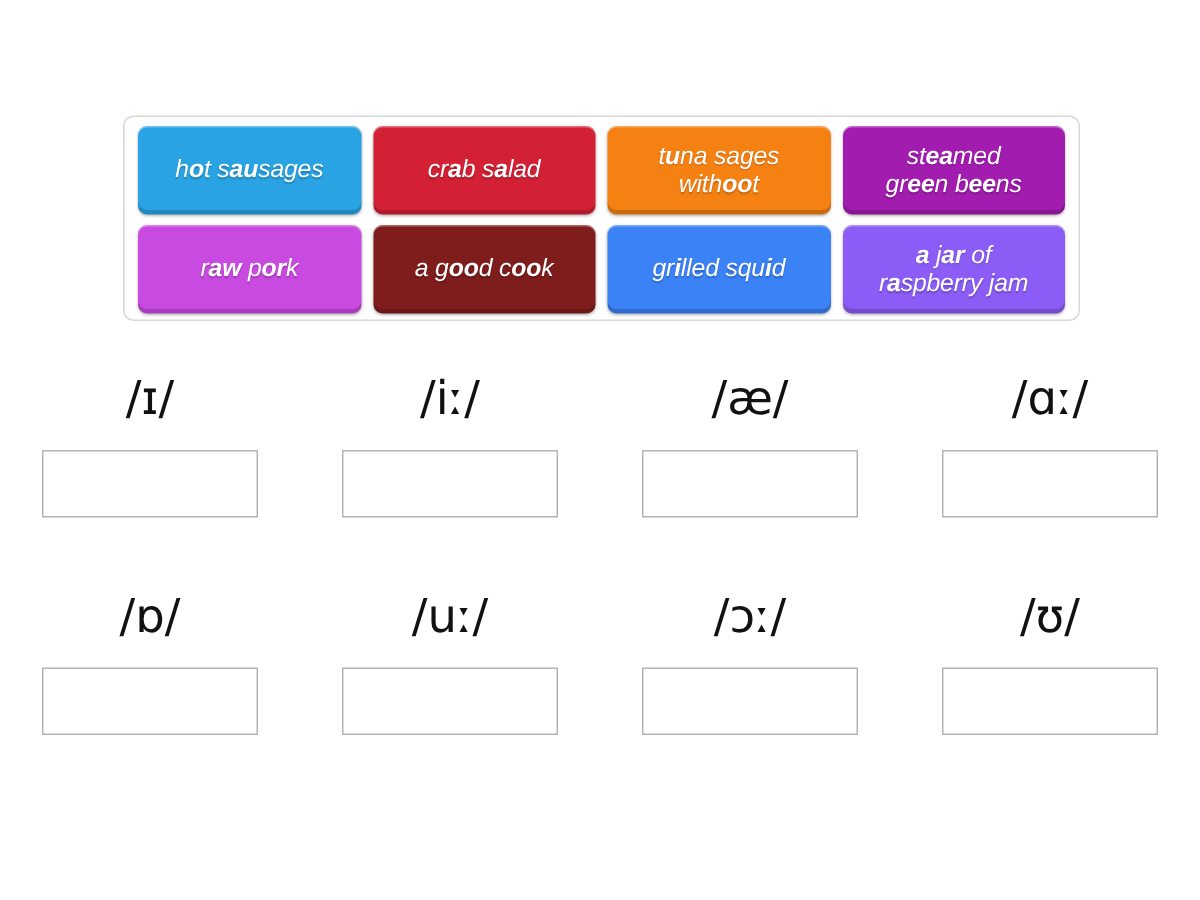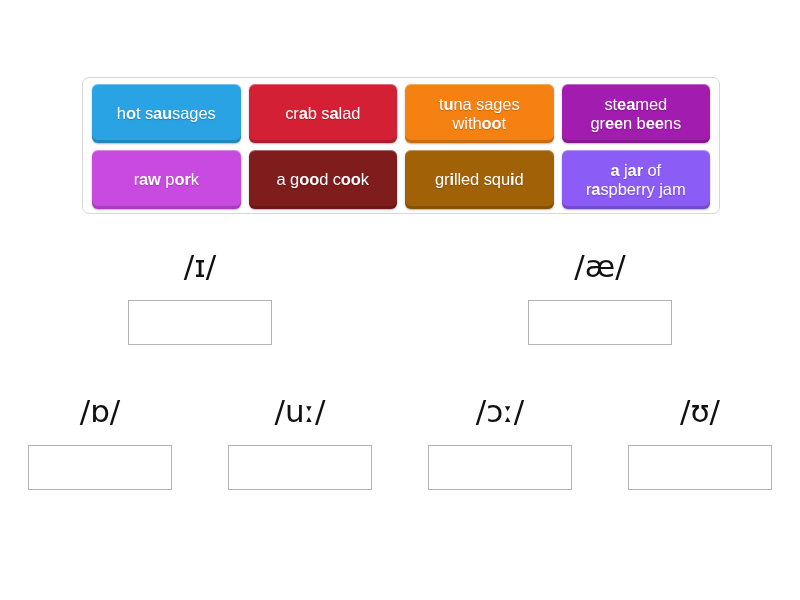--- a/index.html
+++ b/index.html
@@ -20,20 +20,21 @@
     position: absolute;
     left: 82px;
     top: 77px;
     width: 638px;
     height: 137px;
     box-sizing: border-box;
     border: 1px solid #d7d7d7;
     border-radius: 7px;
     background: #ffffff;
     padding: 6px 5px;
+    font-style: italic;
   }
   .tile-row {
     display: flex;
     height: 59px;
     margin-bottom: 7px;
   }
   .tile-row:last-child { margin-bottom: 0; }
 
   .tile {
     flex: 1 1 0;
@@ -129,21 +130,21 @@
     <div class="tile" style="background: rgb(201, 74, 224);">
         <div>
           <span class="tx"><span>r</span><b>aw</b><span> p</span><b>or</b><span>k</span></span>
         </div>
       </div>
     <div class="tile" style="background: #7f1d1d;">
         <div>
           <span class="tx"><span>a g</span><b>oo</b><span>d c</span><b>oo</b><span>k</span></span>
         </div>
       </div>
-    <div class="tile" style="background: #a16207;">
+    <div class="tile" style="background: #3b82f6;">
         <div>
           <span class="tx"><span>gr</span><b>i</b><span>lled squ</span><b>i</b><span>d</span></span>
         </div>
       </div>
     <div class="tile" style="background: #8b5cf6; justify-content: center;">
         <div>
           <span class="tx"><b>a</b><span> j</span><b>ar</b><span> of</span></span>
           <span class="tx"><span>r</span><b>a</b><span>spberry jam</span></span>
         </div>
       </div>
@@ -151,26 +152,34 @@
 
 </div>
 
 <div class="zone-row" id="zone-row-1">
 
   <div class="zone-cell">
     <div class="phoneme">/ɪ/</div>
     <div class="dropbox"></div>
   </div>
 
+  <div class="zone-cell">
+    <div class="phoneme">/iː/</div>
+    <div class="dropbox"></div>
+  </div>
 
   <div class="zone-cell">
     <div class="phoneme">/æ/</div>
     <div class="dropbox"></div>
   </div>
 
+  <div class="zone-cell">
+    <div class="phoneme">/ɑː/</div>
+    <div class="dropbox"></div>
+  </div>
 
 </div>
 
 <div class="zone-row" id="zone-row-2">
 
   <div class="zone-cell">
     <div class="phoneme">/ɒ/</div>
     <div class="dropbox"></div>
   </div>
 

